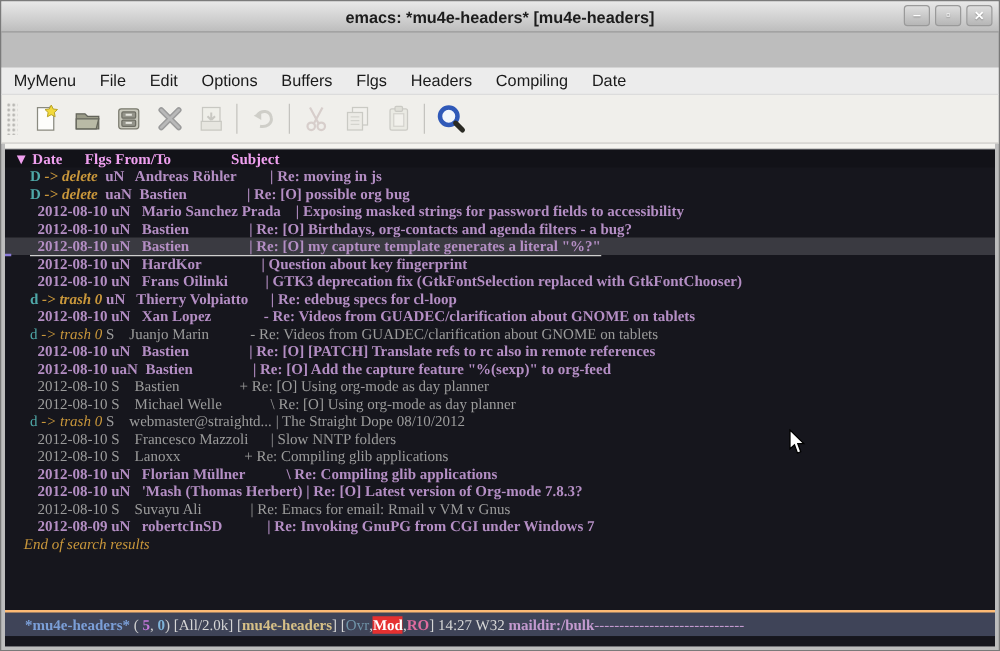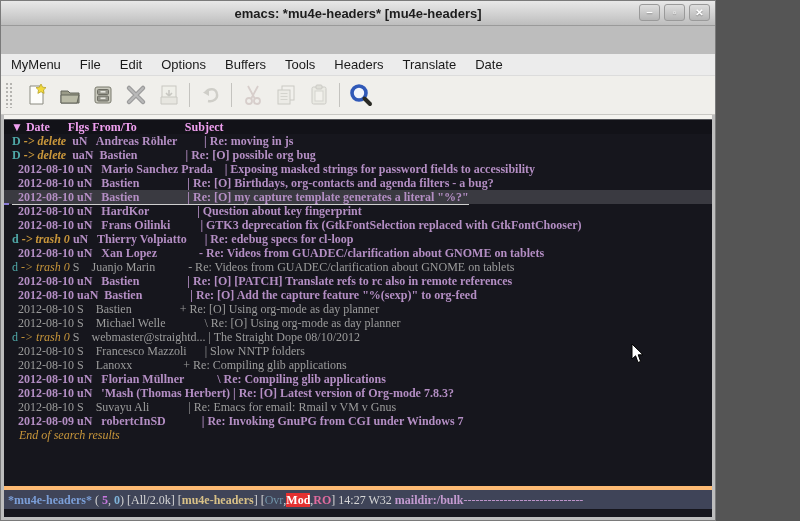--- a/index.html
+++ b/index.html
@@ -1,16 +1,16 @@
 <!DOCTYPE html>
 <html style="--bg: #16161d; --headerbg: #121218; --header: #f0a0f0; --unread: #b48ec4; --read: #9c9c9c; --markchar: #4fa8a8; --action: #c9973b; --hlbg: #3a3a41; --modelinebg: #3f4458;"><head>
 <meta charset="utf-8">
 <style>
   html,body{margin:0;padding:0;background:#555;}
-  .frame{position:relative;width:716px;height:521px;box-sizing:border-box;
+  .frame{position:relative;width:800px;height:521px;box-sizing:border-box;
     background:#bdbdbd;border:1px solid #7a7a7a;display:flex;flex-direction:column;
     font-family:"Liberation Sans",sans-serif;overflow:hidden;}
   
   .titlebar{height:24px;flex:0 0 24px;display:flex;align-items:center;
     background:linear-gradient(#e8e8e8,#cfcfcf 60%,#bdbdbd);
     border-bottom:1px solid #9a9a9a;position:relative;}
   .title{flex:1;text-align:center;font-size:13px;font-weight:bold;color:#1c1c1c;}
   .winbtns{position:absolute;right:5px;top:3px;display:flex;gap:4px;}
   .wbtn{width:19px;height:15px;border:1px solid #9a9a9a;border-radius:3px;
     background:linear-gradient(#dedede,#b6b6b6);color:#fff;font-size:10px;font-weight:bold;
@@ -27,33 +27,33 @@
   .tbtn{width:33px;height:30px;display:flex;align-items:center;justify-content:center;}
   .tbtn.disabled{opacity:.38;}
   .tsep{width:1px;height:24px;background:#c4c3bf;margin:0 4px;}
   
   .bufwrap{flex:1;margin:0 3px 3px 3px;display:flex;flex-direction:column;min-height:0;}
   .bevel{flex:0 0 4px;background:#f4f3ef;border-bottom:1px solid #55565a;}
   .textarea{flex:1;background:var(--bg);display:flex;flex-direction:column;min-height:0;
     font-family:Liberation Serif, serif;font-size:12px;line-height:14px;white-space:pre;}
   .headerline{flex:0 0 14px;color:var(--header);font-weight:bold;padding-left:4px;background:var(--headerbg);}
   .rows{flex:0 0 auto;}
-  .row{height:14px;padding-left:8px;cursor:default;}
+  .row{height:14px;padding-left:20px;cursor:default;}
   .row.unread{color:var(--unread);font-weight:bold;}
   .row.read{color:var(--read);font-weight:normal;}
   .row .mark{color:var(--markchar);}
   .row .action{color:var(--action);font-style:italic;}
   .row.current{background:var(--hlbg);position:relative;}
   .row.current .ul{border-bottom:1px solid #cfcfcf;}
   .row.current::after{content:"";position:absolute;left:0;bottom:-1px;width:5px;height:2px;background:#8a7bd8;}
   .endline{flex:0 0 14px;color:var(--action);font-style:italic;padding-left:15px;}
   .spacer{flex:1;}
   
-  .modeline{flex:0 0 19px;background:var(--modelinebg);border-top:4px solid #fdba74;
-    display:flex;align-items:center;padding-left:4px;font-weight:bold;font-size:12px;overflow:hidden;}
+  .modeline{flex:0 0 19px;background:var(--modelinebg);border-top:2px solid #fdba74;
+    display:flex;align-items:center;padding-left:16px;font-weight:bold;font-size:12px;overflow:hidden;}
   .echo{flex:0 0 8px;background:var(--bg);}
   
   .cursor{position:absolute;left:630px;top:342px;pointer-events:none;}
 </style>
 </head>
 <body>
 
 <div class="frame">
 
   <div class="titlebar">
@@ -64,23 +64,23 @@
       <span class="wbtn">✕</span>
     </span>
   </div>
 
   <div class="menubar" id="menubar">
       <span class="menuitem">MyMenu</span>
       <span class="menuitem">File</span>
       <span class="menuitem">Edit</span>
       <span class="menuitem">Options</span>
       <span class="menuitem">Buffers</span>
-      <span class="menuitem">Tools</span>
+      <span class="menuitem">Flgs</span>
       <span class="menuitem">Headers</span>
-      <span class="menuitem">Translate</span>
+      <span class="menuitem">Compiling</span>
       <span class="menuitem">Date</span>
     </div>
 
   <div class="toolbar">
     <div class="grip"></div>
     <div class="tbtn">
       <svg width="24" height="24" viewBox="0 0 24 24">
         <path d="M5 3 h10 l3 3 v15 h-13 z" fill="#fdfdfb" stroke="#8a8a80"></path>
         <path d="M15 3 l3 3 h-3 z" fill="#d8d8d0" stroke="#8a8a80"></path>
         <path d="M16 1 l1.6 3.2 3.4.4 -2.5 2.4 .6 3.4 -3.1-1.7 -3.1 1.7 .6-3.4 -2.5-2.4 3.4-.4 z" fill="#f2d93c" stroke="#b8a32a" stroke-width=".8"></path>

